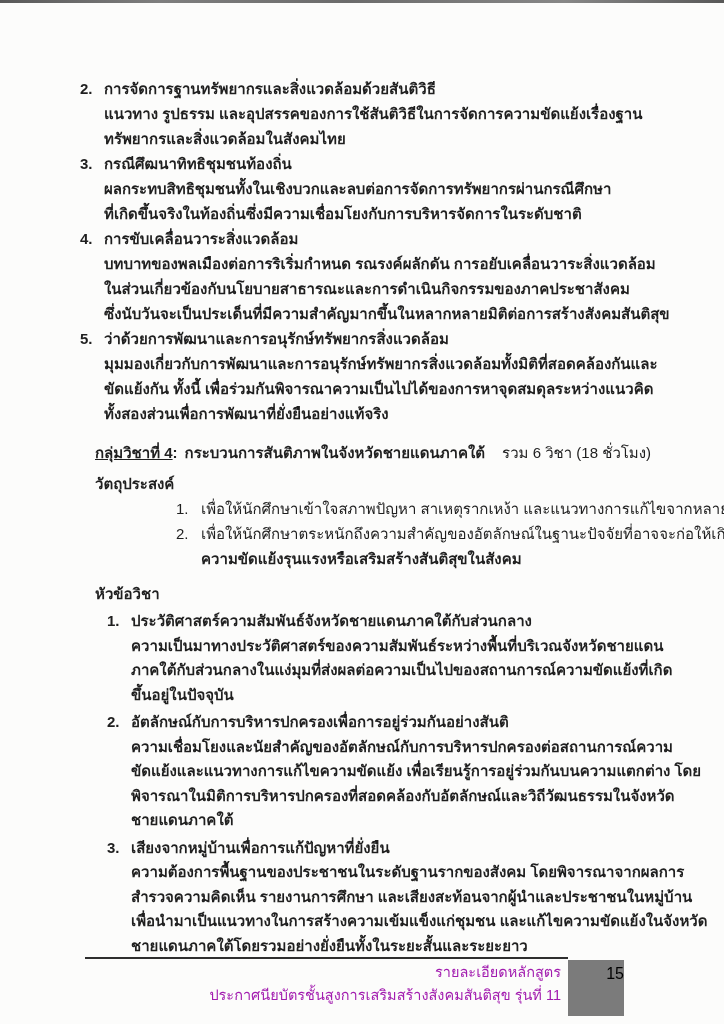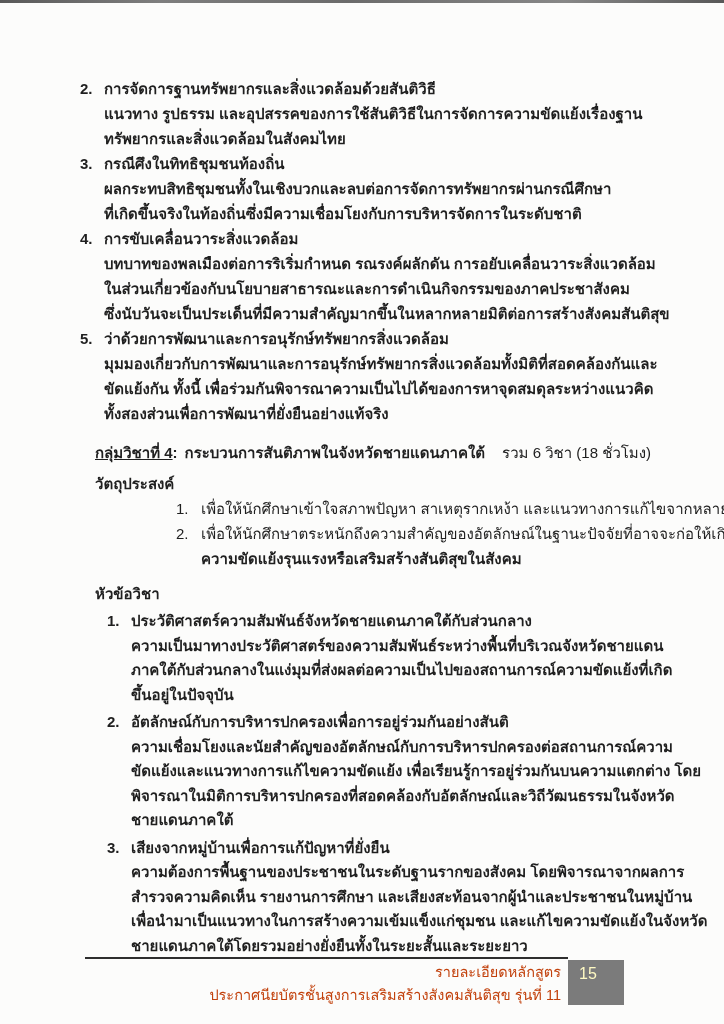--- a/index.html
+++ b/index.html
@@ -33,42 +33,42 @@
 
   .objlist { margin-left:176px; }
   .objlist .num { width:25px; font-weight:normal; }
   .objlist .body-line { padding-left:25px; }
 
   .topiclist { margin-left:107px; }
   .topiclist .line { line-height:24.5px; }
   .topiclist .item { margin-top:3px; }
 
   .footer-rule { position:absolute; left:85px; top:957px; width:483px; height:2px; background:#2e2e2e; }
-  .footer-text { position:absolute; top:961px; right:163px; text-align:right; font-size:14.5px; line-height:23px; white-space:nowrap; color:#c2410c; }
+  .footer-text { position:absolute; top:961px; right:163px; text-align:right; font-size:14.5px; line-height:23px; white-space:nowrap; color:#a21caf; }
   .page-box {
-    position:absolute; left:568px; top:960px; width:56px; height:45px;
-    background:#7b7b7b; color:#fef9c3; font-size:16px;
-    padding:5px 0 0 11px; box-sizing:border-box;
+    position:absolute; left:568px; top:960px; width:56px; height:56px;
+    background:#7b7b7b; color:#000000; font-size:16px;
+    padding:5px 0 0 11px; box-sizing:border-box;text-align:right;
   }
 </style>
 </head>
 <body>
 
 <div class="page">
   <div class="scan-edge"></div>
 
   <div class="content">
     <div id="top-list" class="toplist">
         <div class="item">
           <div class="line title-line"><span class="num">2.</span><span class="ttl">การจัดการฐานทรัพยากรและสิ่งแวดล้อมด้วยสันติวิธี</span></div>
           <div class="line body-line">แนวทาง รูปธรรม และอุปสรรคของการใช้สันติวิธีในการจัดการความขัดแย้งเรื่องฐาน</div>
           <div class="line body-line">ทรัพยากรและสิ่งแวดล้อมในสังคมไทย</div>
         </div>
         <div class="item">
-          <div class="line title-line"><span class="num">3.</span><span class="ttl">กรณีศึงในทิทธิชุมชนท้องถิ่น</span></div>
+          <div class="line title-line"><span class="num">3.</span><span class="ttl">กรณีศึฒนาทิทธิชุมชนท้องถิ่น</span></div>
           <div class="line body-line">ผลกระทบสิทธิชุมชนทั้งในเชิงบวกและลบต่อการจัดการทรัพยากรผ่านกรณีศึกษา</div>
           <div class="line body-line">ที่เกิดขึ้นจริงในท้องถิ่นซึ่งมีความเชื่อมโยงกับการบริหารจัดการในระดับชาติ</div>
         </div>
         <div class="item">
           <div class="line title-line"><span class="num">4.</span><span class="ttl">การขับเคลื่อนวาระสิ่งแวดล้อม</span></div>
           <div class="line body-line">บทบาทของพลเมืองต่อการริเริ่มกำหนด รณรงค์ผลักดัน การอยับเคลื่อนวาระสิ่งแวดล้อม</div>
           <div class="line body-line">ในส่วนเกี่ยวข้องกับนโยบายสาธารณะและการดำเนินกิจกรรมของภาคประชาสังคม</div>
           <div class="line body-line">ซึ่งนับวันจะเป็นประเด็นที่มีความสำคัญมากขึ้นในหลากหลายมิติต่อการสร้างสังคมสันติสุข</div>
         </div>
         <div class="item">

